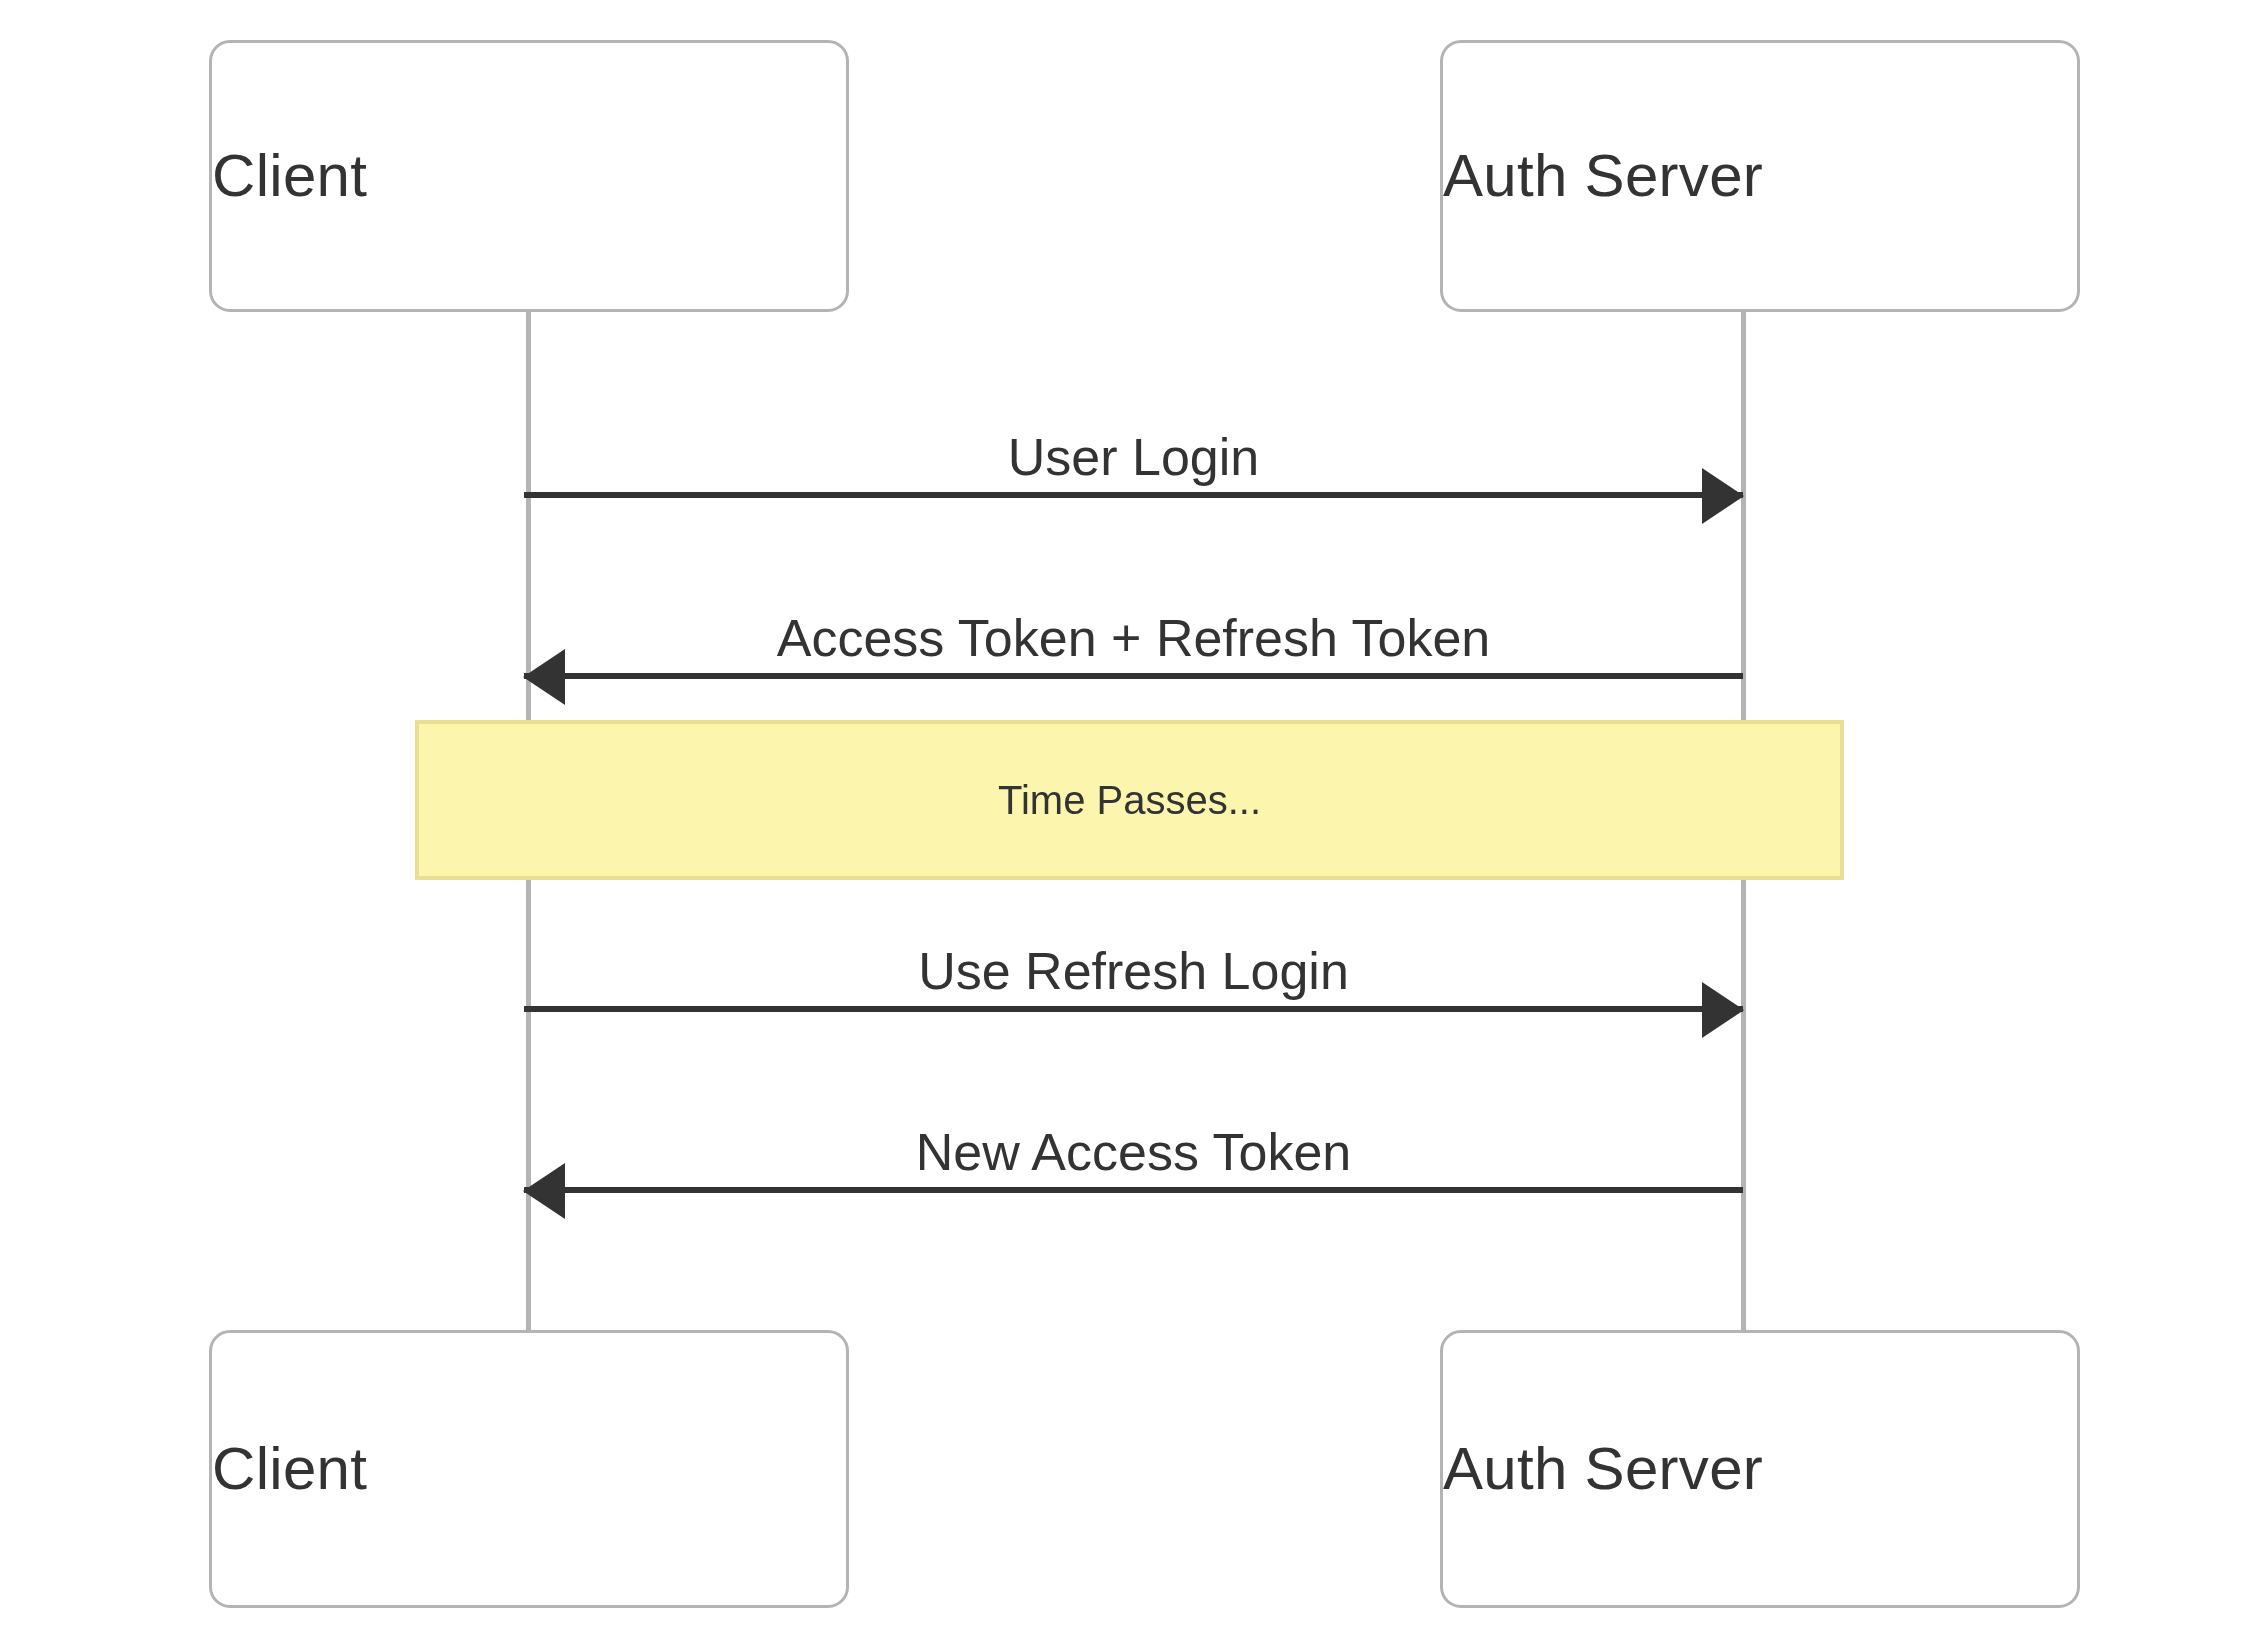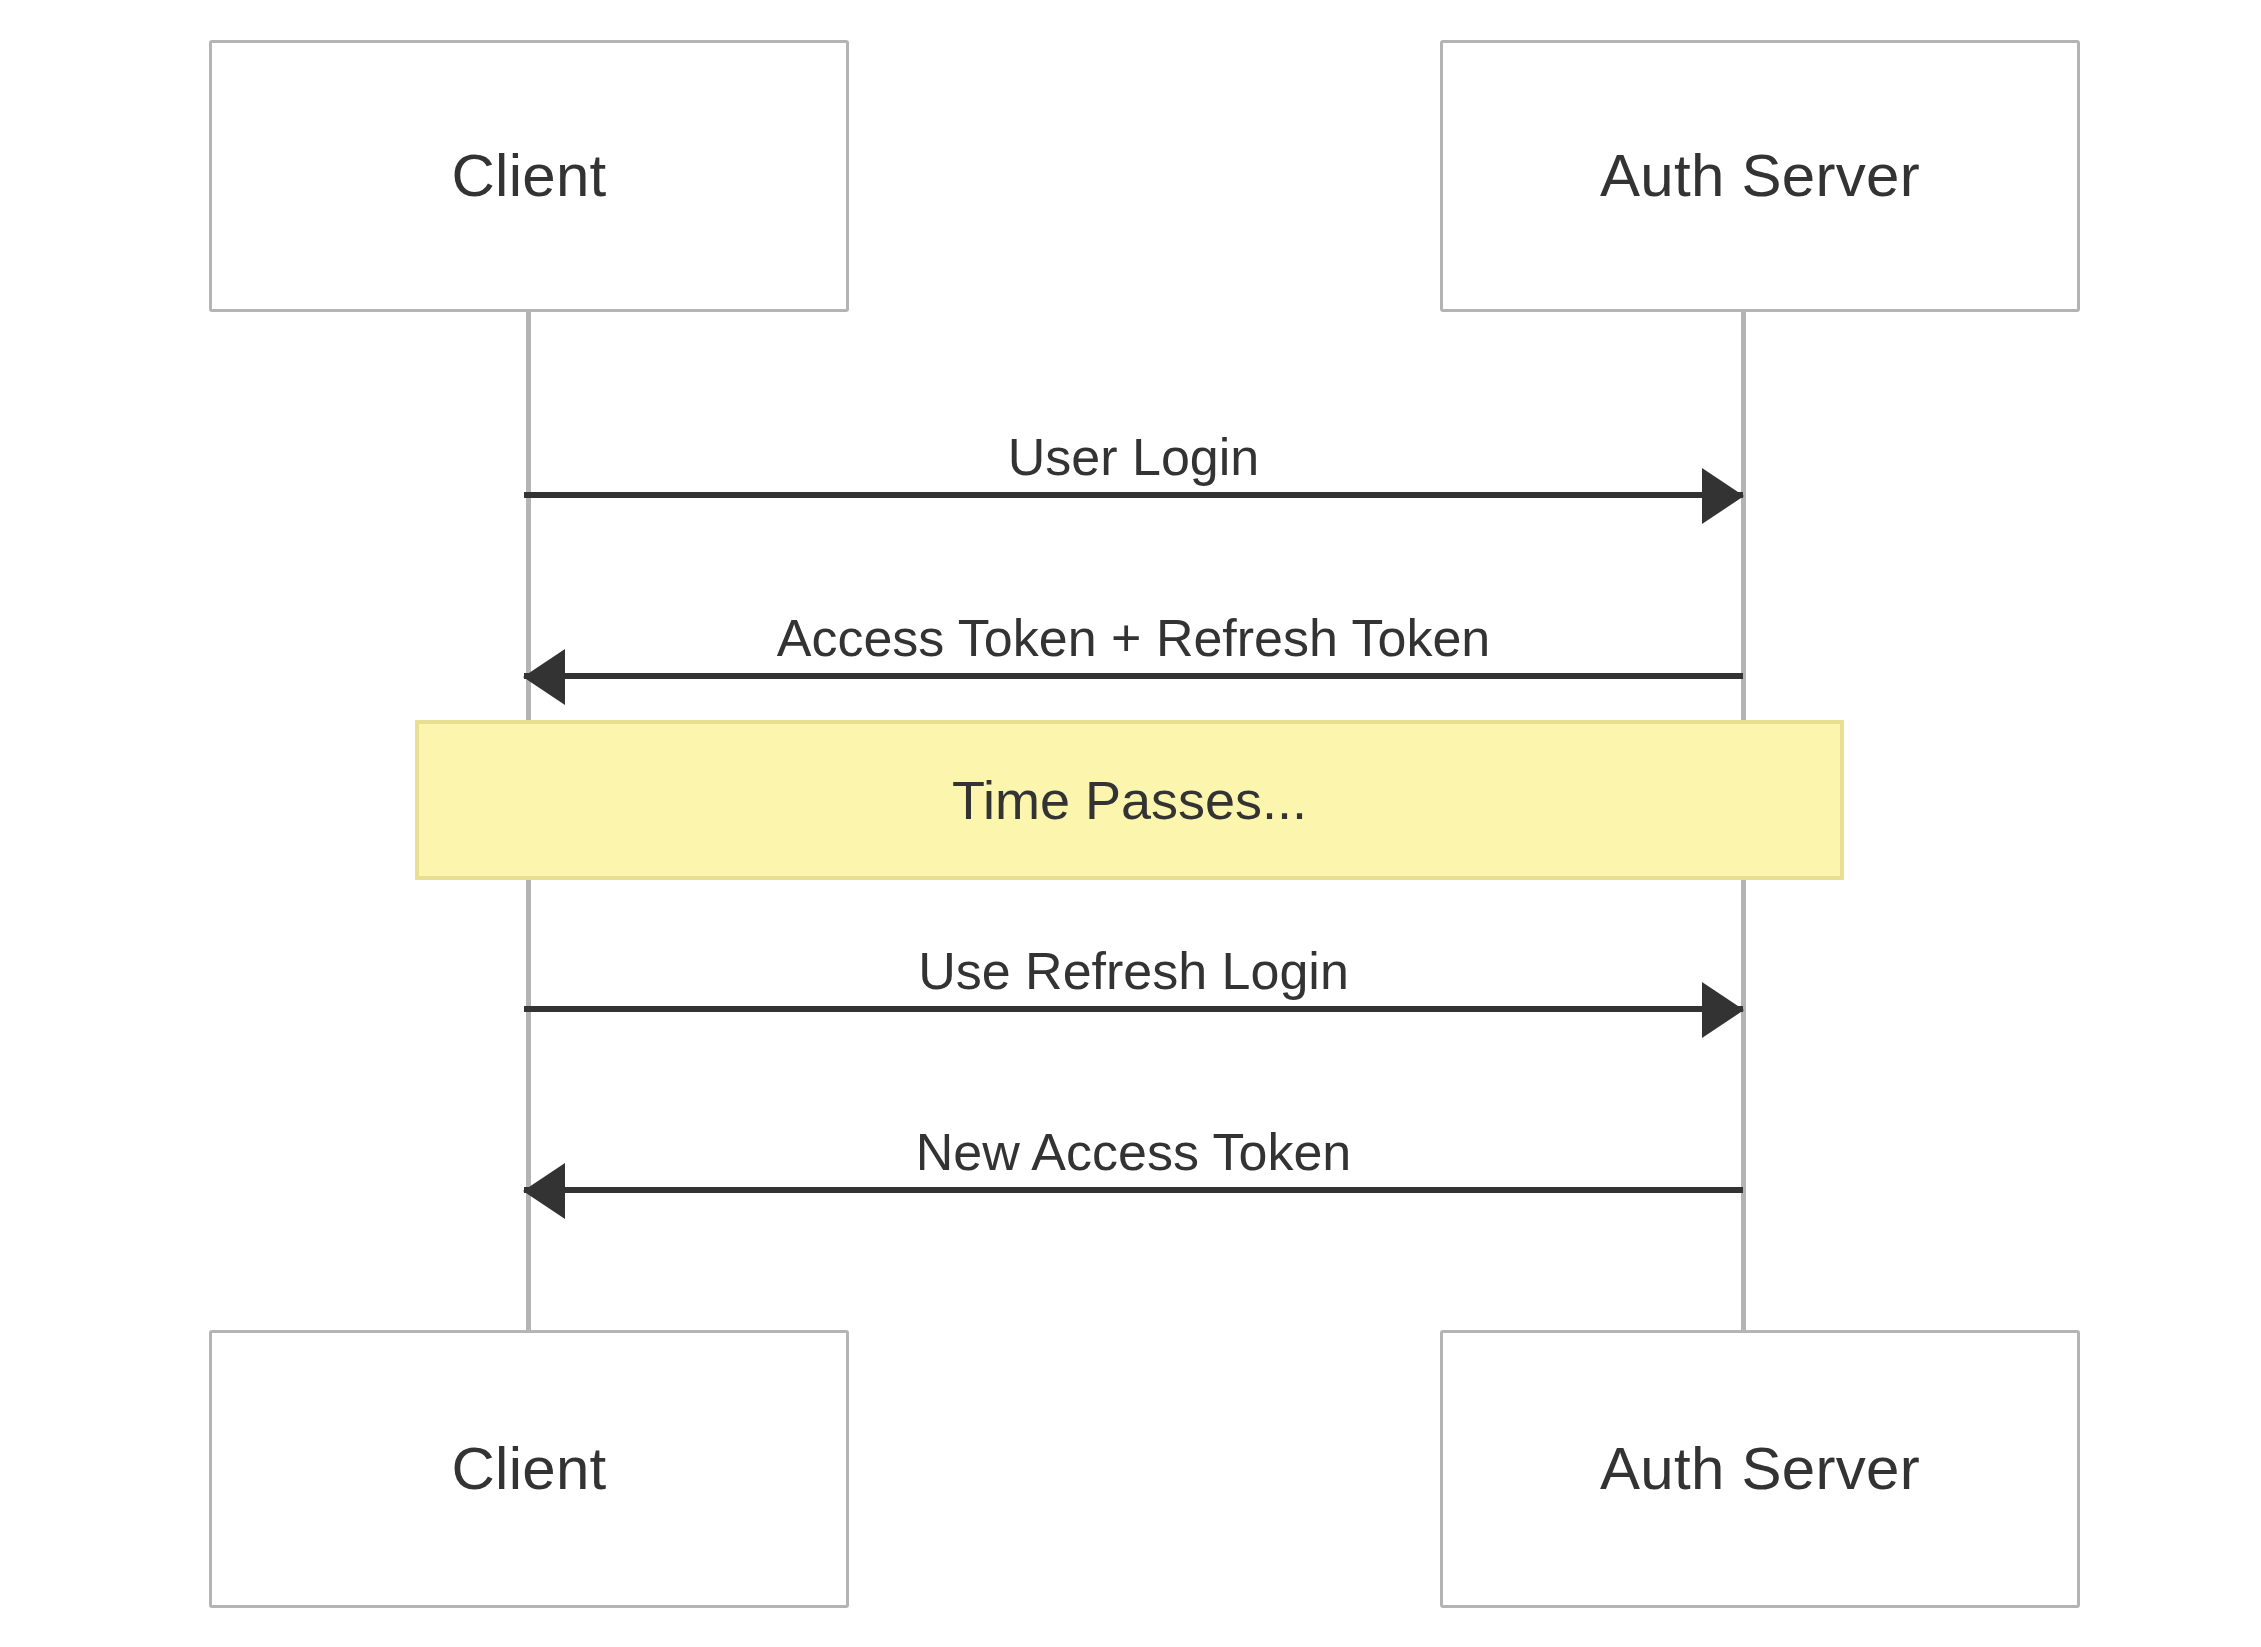--- a/index.html
+++ b/index.html
@@ -17,24 +17,23 @@
     background: #ffffff;
     overflow: hidden;
   }
 
   
   .participant-box {
     position: absolute;
     box-sizing: border-box;
     background: #ffffff;
     border: 3.5px solid #b4b4b4;
-    border-radius: 3px;
+    border-radius: 21px;
     display: flex;
     align-items: center;
-    justify-content: center;
     z-index: 5;
   }
   .participant-label {
     font-size: 60px;
     color: #333333;
     line-height: 1;
     letter-spacing: 0.3px;
     white-space: nowrap;
   }
 
@@ -111,21 +110,21 @@
     height: 160px;
     box-sizing: border-box;
     background: #fcf5ad;
     border: 4.1px solid #e8df93;
     display: flex;
     align-items: center;
     justify-content: center;
     z-index: 4;
   }
   #note-band .note-text {
-    font-size: 54px;
+    font-size: 40px;
     color: #333333;
     line-height: 1;
     white-space: nowrap;
   }
 </style>
 </head>
 <body>
 
 <div id="canvas">
 

